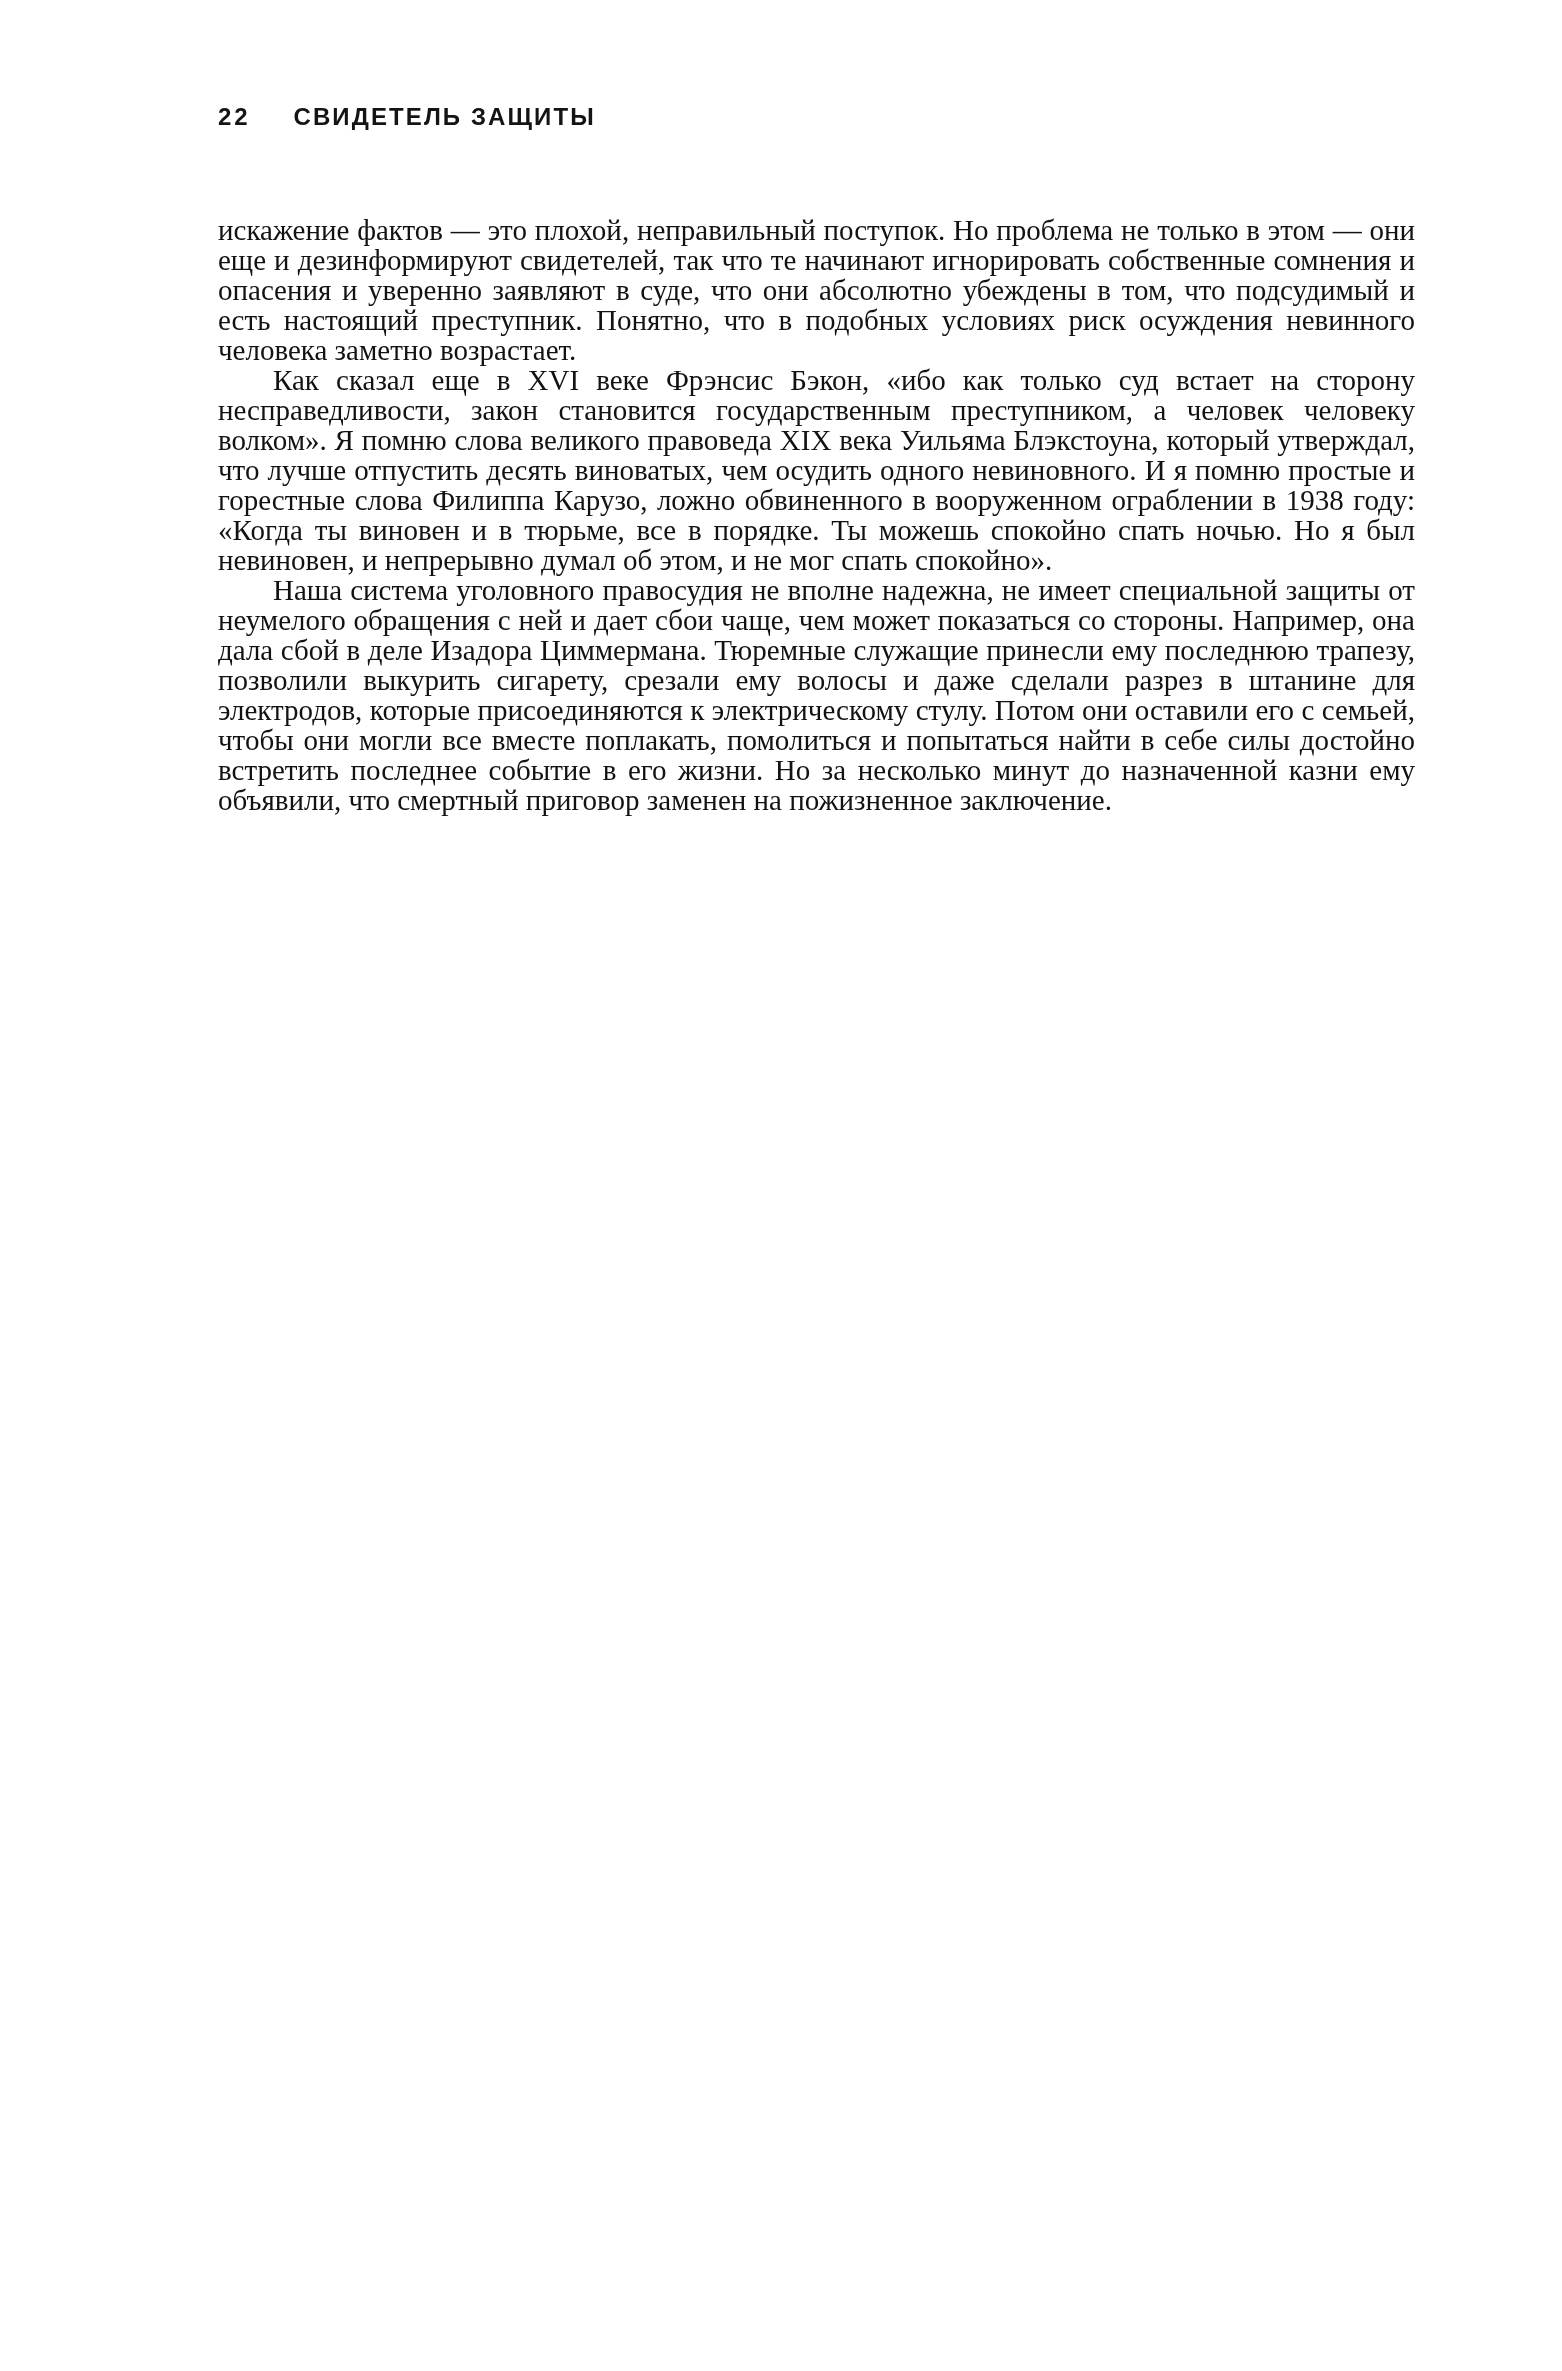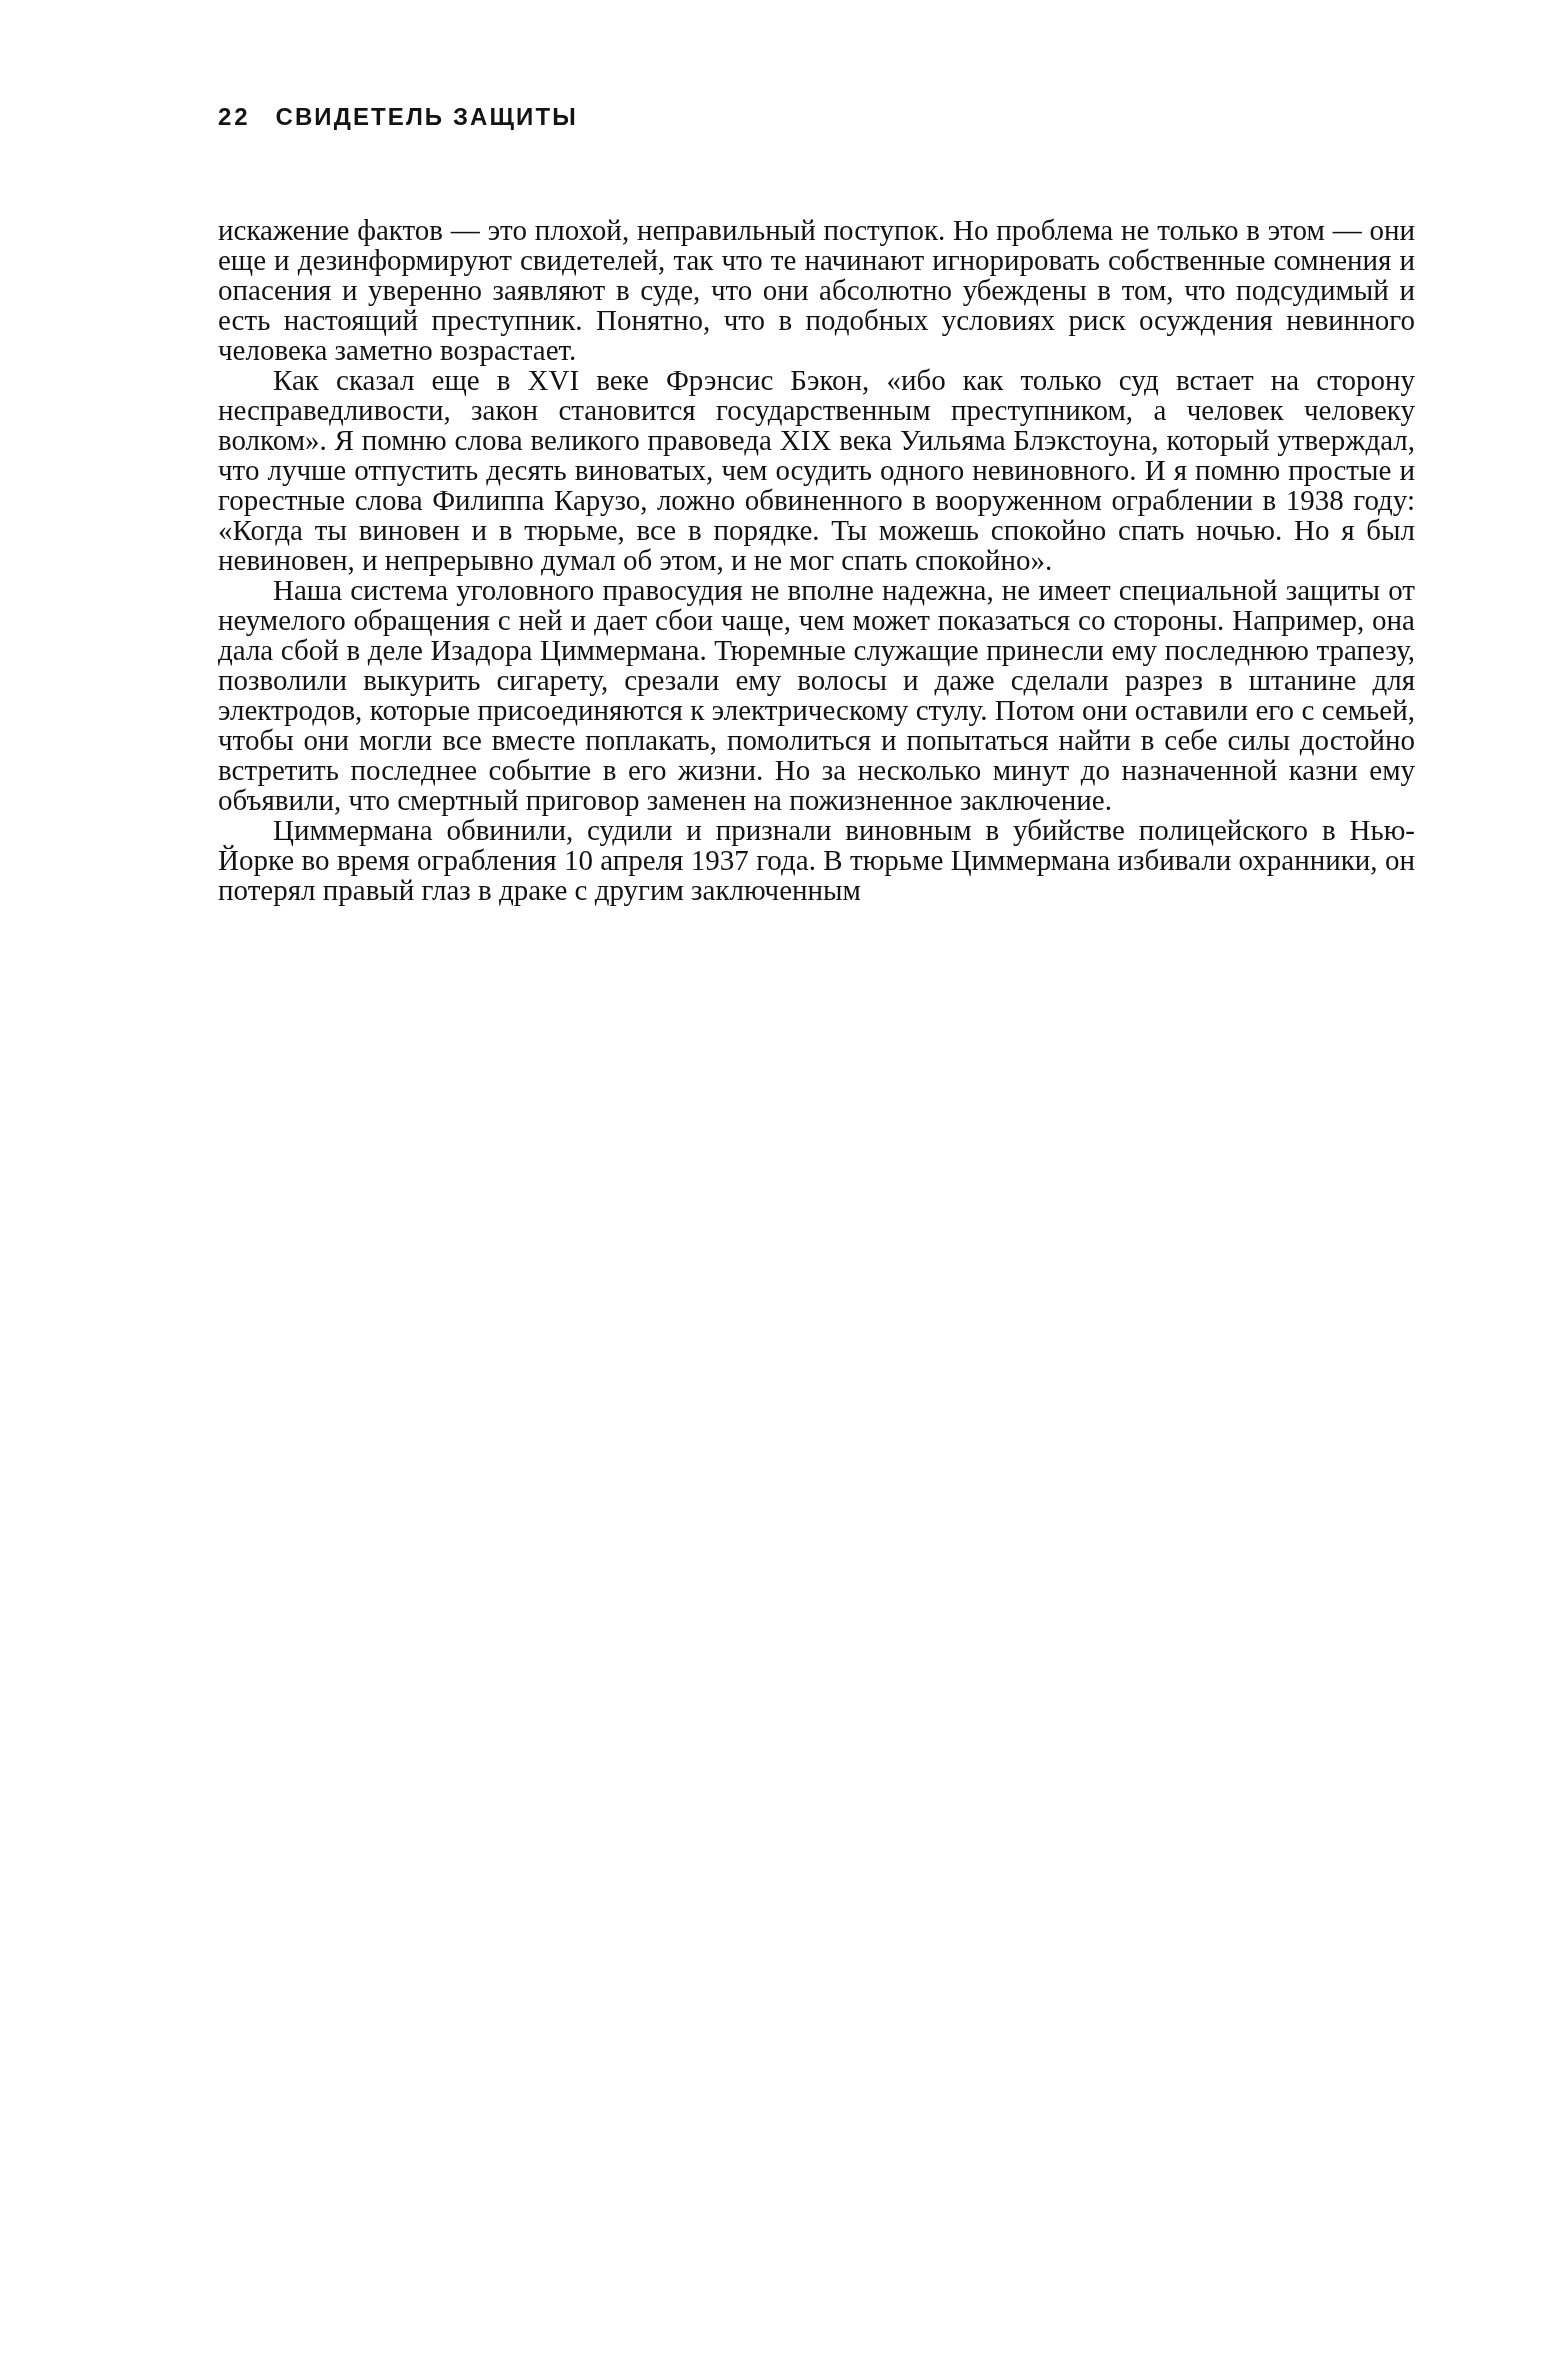--- a/index.html
+++ b/index.html
@@ -20,21 +20,21 @@
     height: 2372px;
     background: #ffffff;
     box-sizing: border-box;
   }
   .running-head {
     position: absolute;
     top: 103px;
     left: 218px;
     display: flex;
     align-items: baseline;
-    gap: 25px;
+    gap: 43px;
     font-family: "Liberation Sans", sans-serif;
     font-weight: bold;
     letter-spacing: 2.1px;
     font-size: 24px;
     color: #141414;
   }
   .running-head .folio {
     letter-spacing: 2.9px;
   }
   .text-column {
@@ -66,17 +66,16 @@
 
   <div class="running-head">
     <span class="folio">22</span>
     <span class="title">СВИДЕТЕЛЬ ЗАЩИТЫ</span>
   </div>
 
   <div class="text-column">
     <p>искажение фактов — это плохой, неправильный поступок. Но проблема не только в этом — они еще и дезинформируют свидетелей, так что те начинают игнорировать собственные сомнения и опасения и уверенно заявляют в суде, что они абсолютно убеждены в том, что подсудимый и есть настоящий преступник. Понятно, что в подобных условиях риск осуждения невинного человека заметно возрастает.</p>
     <p class="indent">Как сказал еще в XVI веке Фрэнсис Бэкон, «ибо как только суд встает на сторону несправедливости, закон становится государственным преступником, а человек человеку волком». Я помню слова великого правоведа XIX века Уильяма Блэкстоуна, который утверждал, что лучше отпустить десять виноватых, чем осудить одного невиновного. И я помню простые и горестные слова Филиппа Карузо, ложно обвиненного в вооруженном ограблении в 1938 году: «Когда ты виновен и в тюрьме, все в порядке. Ты можешь спокойно спать ночью. Но я был невиновен, и непрерывно думал об этом, и не мог спать спокойно».</p>
     <p class="indent">Наша система уголовного правосудия не вполне надежна, не имеет специальной защиты от неумелого обращения с ней и дает сбои чаще, чем может показаться со стороны. Например, она дала сбой в деле Изадора Циммермана. Тюремные служащие принесли ему последнюю трапезу, позволили выкурить сигарету, срезали ему волосы и даже сделали разрез в штанине для электродов, которые присоединяются к электрическому стулу. Потом они оставили его с семьей, чтобы они могли все вместе поплакать, помолиться и попытаться найти в себе силы достойно встретить последнее событие в его жизни. Но за несколько минут до назначенной казни ему объявили, что смертный приговор заменен на пожизненное заключение.</p>
-    <p class="indent">Циммермана обвинили, судили и признали виновным в убийстве полицейского в Нью-Йорке во время ограбления 10 апреля 1937 года. В тюрьме Циммермана избивали охранники, он потерял правый глаз в драке с другим заключенным</p>
   </div>
 
 </div>
 
 
 </body></html>

